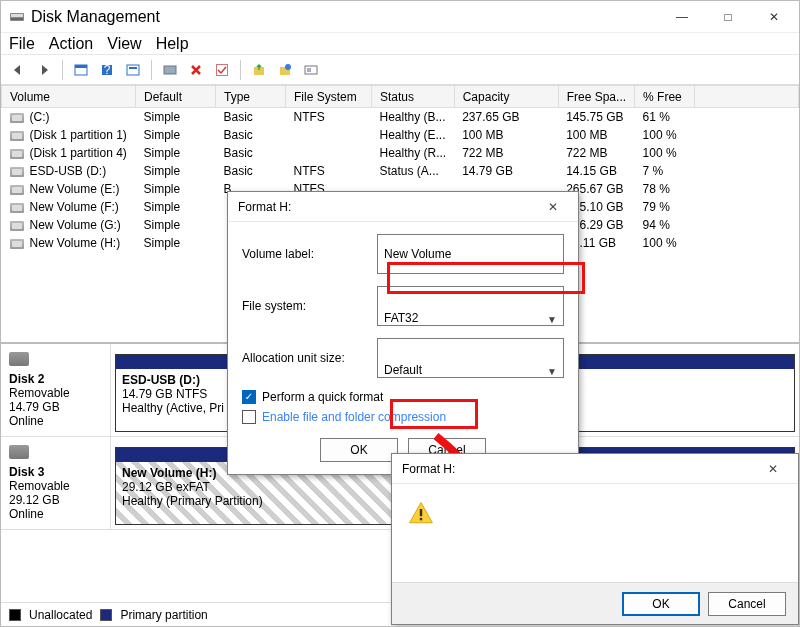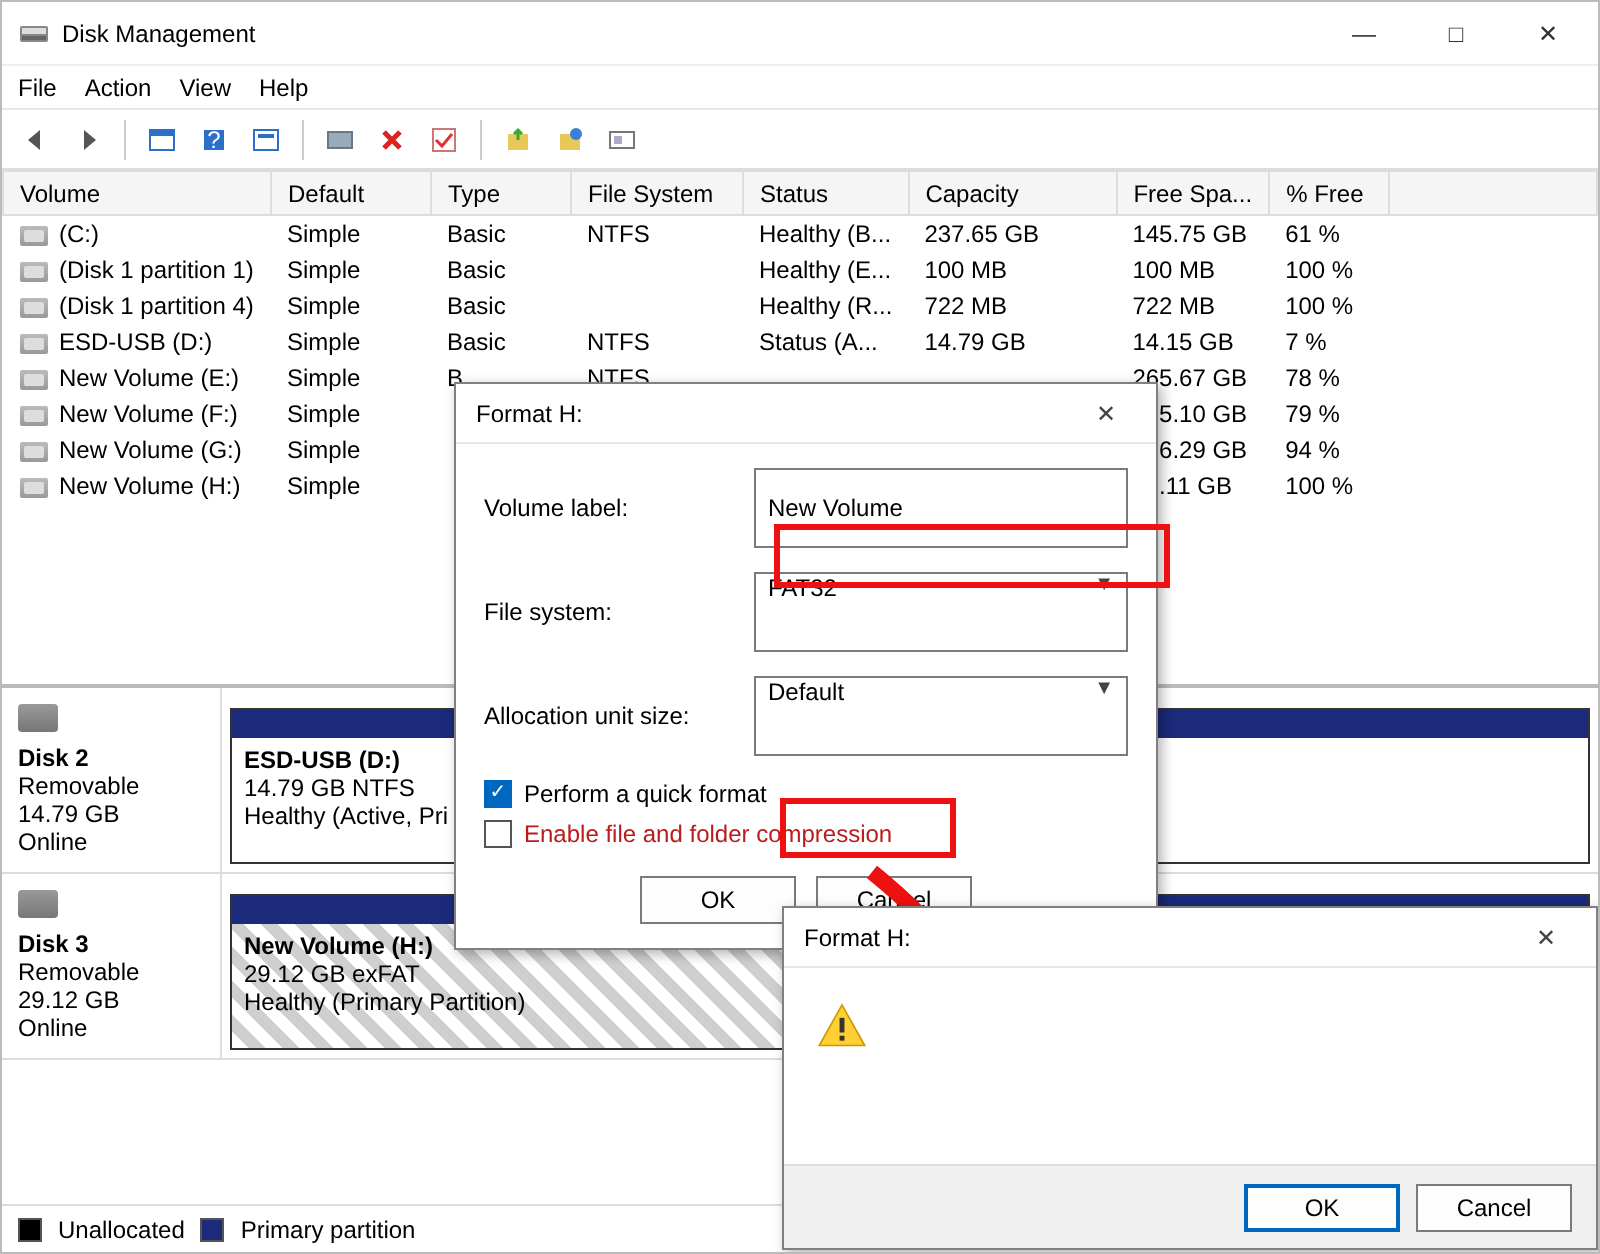--- a/index.html
+++ b/index.html
@@ -1,24 +1,24 @@
 <!DOCTYPE html>
 <html><head>
 <meta charset="utf-8">
 <style>
 *{box-sizing:border-box;margin:0;padding:0;font-family:"Segoe UI",Tahoma,sans-serif;font-size:12px;color:#000}
 body{background:#fff}
 .window{width:800px;height:627px;border:1px solid #bbb;position:relative;background:#fff;overflow:hidden}
 .titlebar{height:32px;display:flex;align-items:center;padding:0 2px;background:#fff;border-bottom:1px solid #eee}
 .titlebar .appicon{width:16px;height:16px;margin:0 6px}
-.titlebar .title{flex:1;font-size:12px}
+.titlebar .title{flex:1;font-size:16px}
 .winbtns{display:flex}
 .winbtn{width:46px;height:32px;display:flex;align-items:center;justify-content:center;color:#333}
 .menubar{height:22px;display:flex;align-items:center;padding:0 8px;border-bottom:1px solid #e8e8e8;gap:14px}
-.menuitem{font-size:12px}
+.menuitem{font-size:16px}
 .toolbar{height:30px;display:flex;align-items:center;padding:2px 6px;gap:4px;border-bottom:1px solid #ddd}
 .tbtn{width:22px;height:22px;display:flex;align-items:center;justify-content:center;border:1px solid transparent}
 .tbsep{width:1px;height:20px;background:#ccc;margin:0 3px}
 .table-wrap{}
 table.vols{width:100%;border-collapse:collapse}
 table.vols th{background:#f5f5f5;text-align:left;font-weight:400;border:1px solid #ddd;padding:3px 8px;height:22px;white-space:nowrap;overflow:hidden}
 table.vols td{padding:2px 8px;white-space:nowrap;overflow:hidden}
 .volicon{display:inline-block;width:14px;height:10px;background:linear-gradient(#bbb,#999);border-radius:1px;margin-right:6px;vertical-align:middle;position:relative}
 .volicon::after{content:"";position:absolute;inset:2px 2px 2px 2px;background:#ddd;border-radius:1px}
 .graphical{border-top:2px solid #bbb;}
@@ -35,21 +35,21 @@
 .legend{height:24px;display:flex;align-items:center;gap:8px;border-top:1px solid #ddd;padding:0 8px}
 .swatch{width:12px;height:12px;border:1px solid #555}
 .dialog{position:absolute;background:#fff;border:1px solid #808080;box-shadow:2px 2px 6px rgba(0,0,0,.3)}
 .dlg-title{height:30px;display:flex;align-items:center;padding:0 10px;border-bottom:1px solid #e8e8e8;background:#fff}
 .dlg-title span{flex:1}
 .dlg-x{width:30px;height:30px;display:flex;align-items:center;justify-content:center;color:#444}
 .dialog .content{padding:12px 14px}
 .field{display:flex;align-items:center;margin-bottom:12px}
 .field .label{width:135px}
 .field input[type=text],.field .select{flex:1;height:40px;border:1px solid #7a7a7a;padding:0 6px;background:#fff}
-.select{display:flex;align-items:flex-start;justify-content:space-between}
+.select{display:flex;align-items:flex-end;justify-content:space-between}
 .chev{font-size:10px;color:#444}
 .chkrow{display:flex;align-items:center;gap:6px;margin-bottom:6px}
 .chk{width:14px;height:14px;border:1px solid #555;display:inline-flex;align-items:center;justify-content:center;background:#fff}
 .chk.checked{background:#0067c0;border-color:#0067c0;color:#fff;font-size:10px;line-height:1}
 .btnrow{display:flex;justify-content:center;gap:10px;margin-top:14px}
 .btn{min-width:78px;height:24px;border:1px solid #7a7a7a;background:#fdfdfd;display:flex;align-items:center;justify-content:center;padding:1px 16px}
 .btn.def{border:1px solid #0067c0;box-shadow:inset 0 0 0 1px #0067c0}
 .hl{position:absolute;border:3px solid #e11;pointer-events:none}
 .arrow{position:absolute;pointer-events:none}
 .confirm{position:absolute;background:#fff;border:1px solid #808080;box-shadow:2px 2px 6px rgba(0,0,0,.3)}
@@ -340,21 +340,21 @@
           <span>Default</span>
           <span class="chev">▼</span>
         </div>
       </div>
       <div class="chkrow">
         <span class="chk checked">✓</span>
         <span>Perform a quick format</span>
       </div>
       <div class="chkrow" style="color:#888">
         <span class="chk"></span>
-        <span style="color:#b91c1c">Enable file and folder compression</span>
+        <span style="color:#3b82f6">Enable file and folder compression</span>
       </div>
       <div class="btnrow">
         <div class="btn">OK</div>
         <div class="btn">Cancel</div>
       </div>
     </div>
   </div>
 
   <div class="hl" style="left:386px;top:261px;width:198px;height:32px"></div>
   <div class="hl" style="left:389px;top:398px;width:88px;height:30px"></div>

